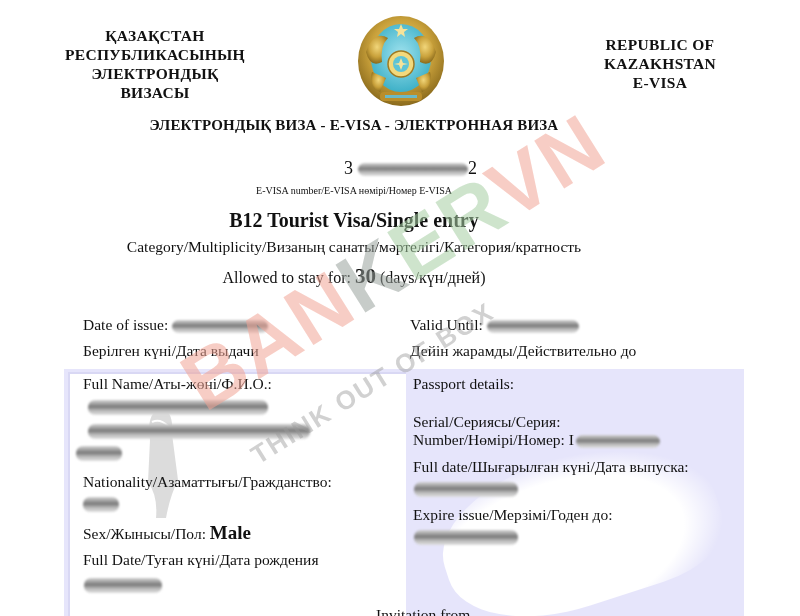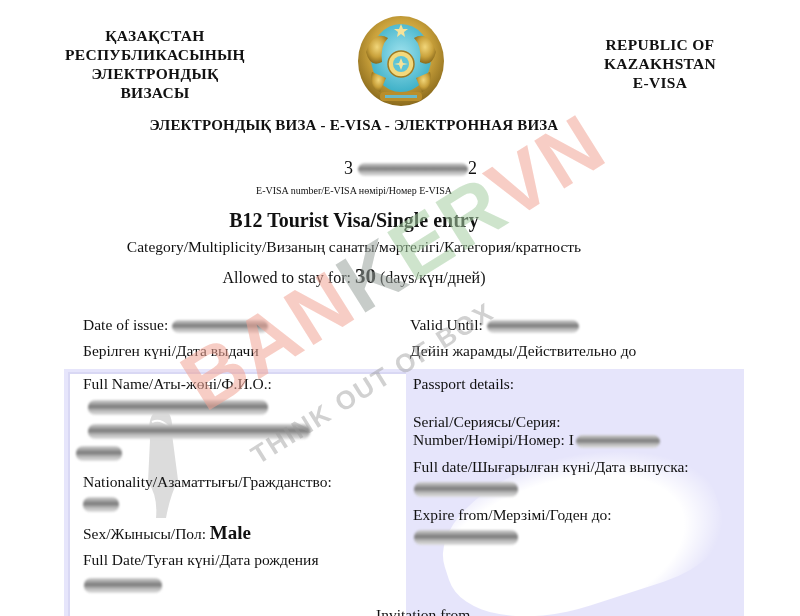--- a/index.html
+++ b/index.html
@@ -150,21 +150,21 @@
 <div class="abs lbl" style="left:83px; top:551px;">Full Date/Туған күні/Дата рождения</div>
 <div class="redact row" style="left:84px; top:578px; width:78px;"></div>
 
 <div class="abs lbl" style="left:413px; top:375px;">Passport details:</div>
 <div class="abs lbl" style="left:413px; top:413px;">Serial/Сериясы/Серия:</div>
 <div class="abs lbl" style="left:413px; top:431px;">
   <span>Number/Нөмірі/Номер: </span><span>I</span><span class="redact" style="width:84px; margin-left:2px;"></span>
 </div>
 <div class="abs lbl" style="left:413px; top:458px;">Full date/Шығарылған күні/Дата выпуска:</div>
 <div class="redact row" style="left:414px; top:482px; width:104px;"></div>
-<div class="abs lbl" style="left:413px; top:506px;">Expire from/Мерзімі/Годен до:</div>
+<div class="abs lbl" style="left:413px; top:506px;">Expire issue/Мерзімі/Годен до:</div>
 <div class="redact row" style="left:414px; top:530px; width:104px;"></div>
 
 <div class="abs lbl" style="left:376px; top:606px;">Invitation from</div>
 
 <div class="abs wm" id="wm-main">
   <span class="r">BAN</span><span class="g">K</span><span class="gr">ER</span><span class="r">VN</span>
 </div>
 <div class="abs wm" id="wm-sub">THINK OUT OF BOX</div>
 
 </body></html>

